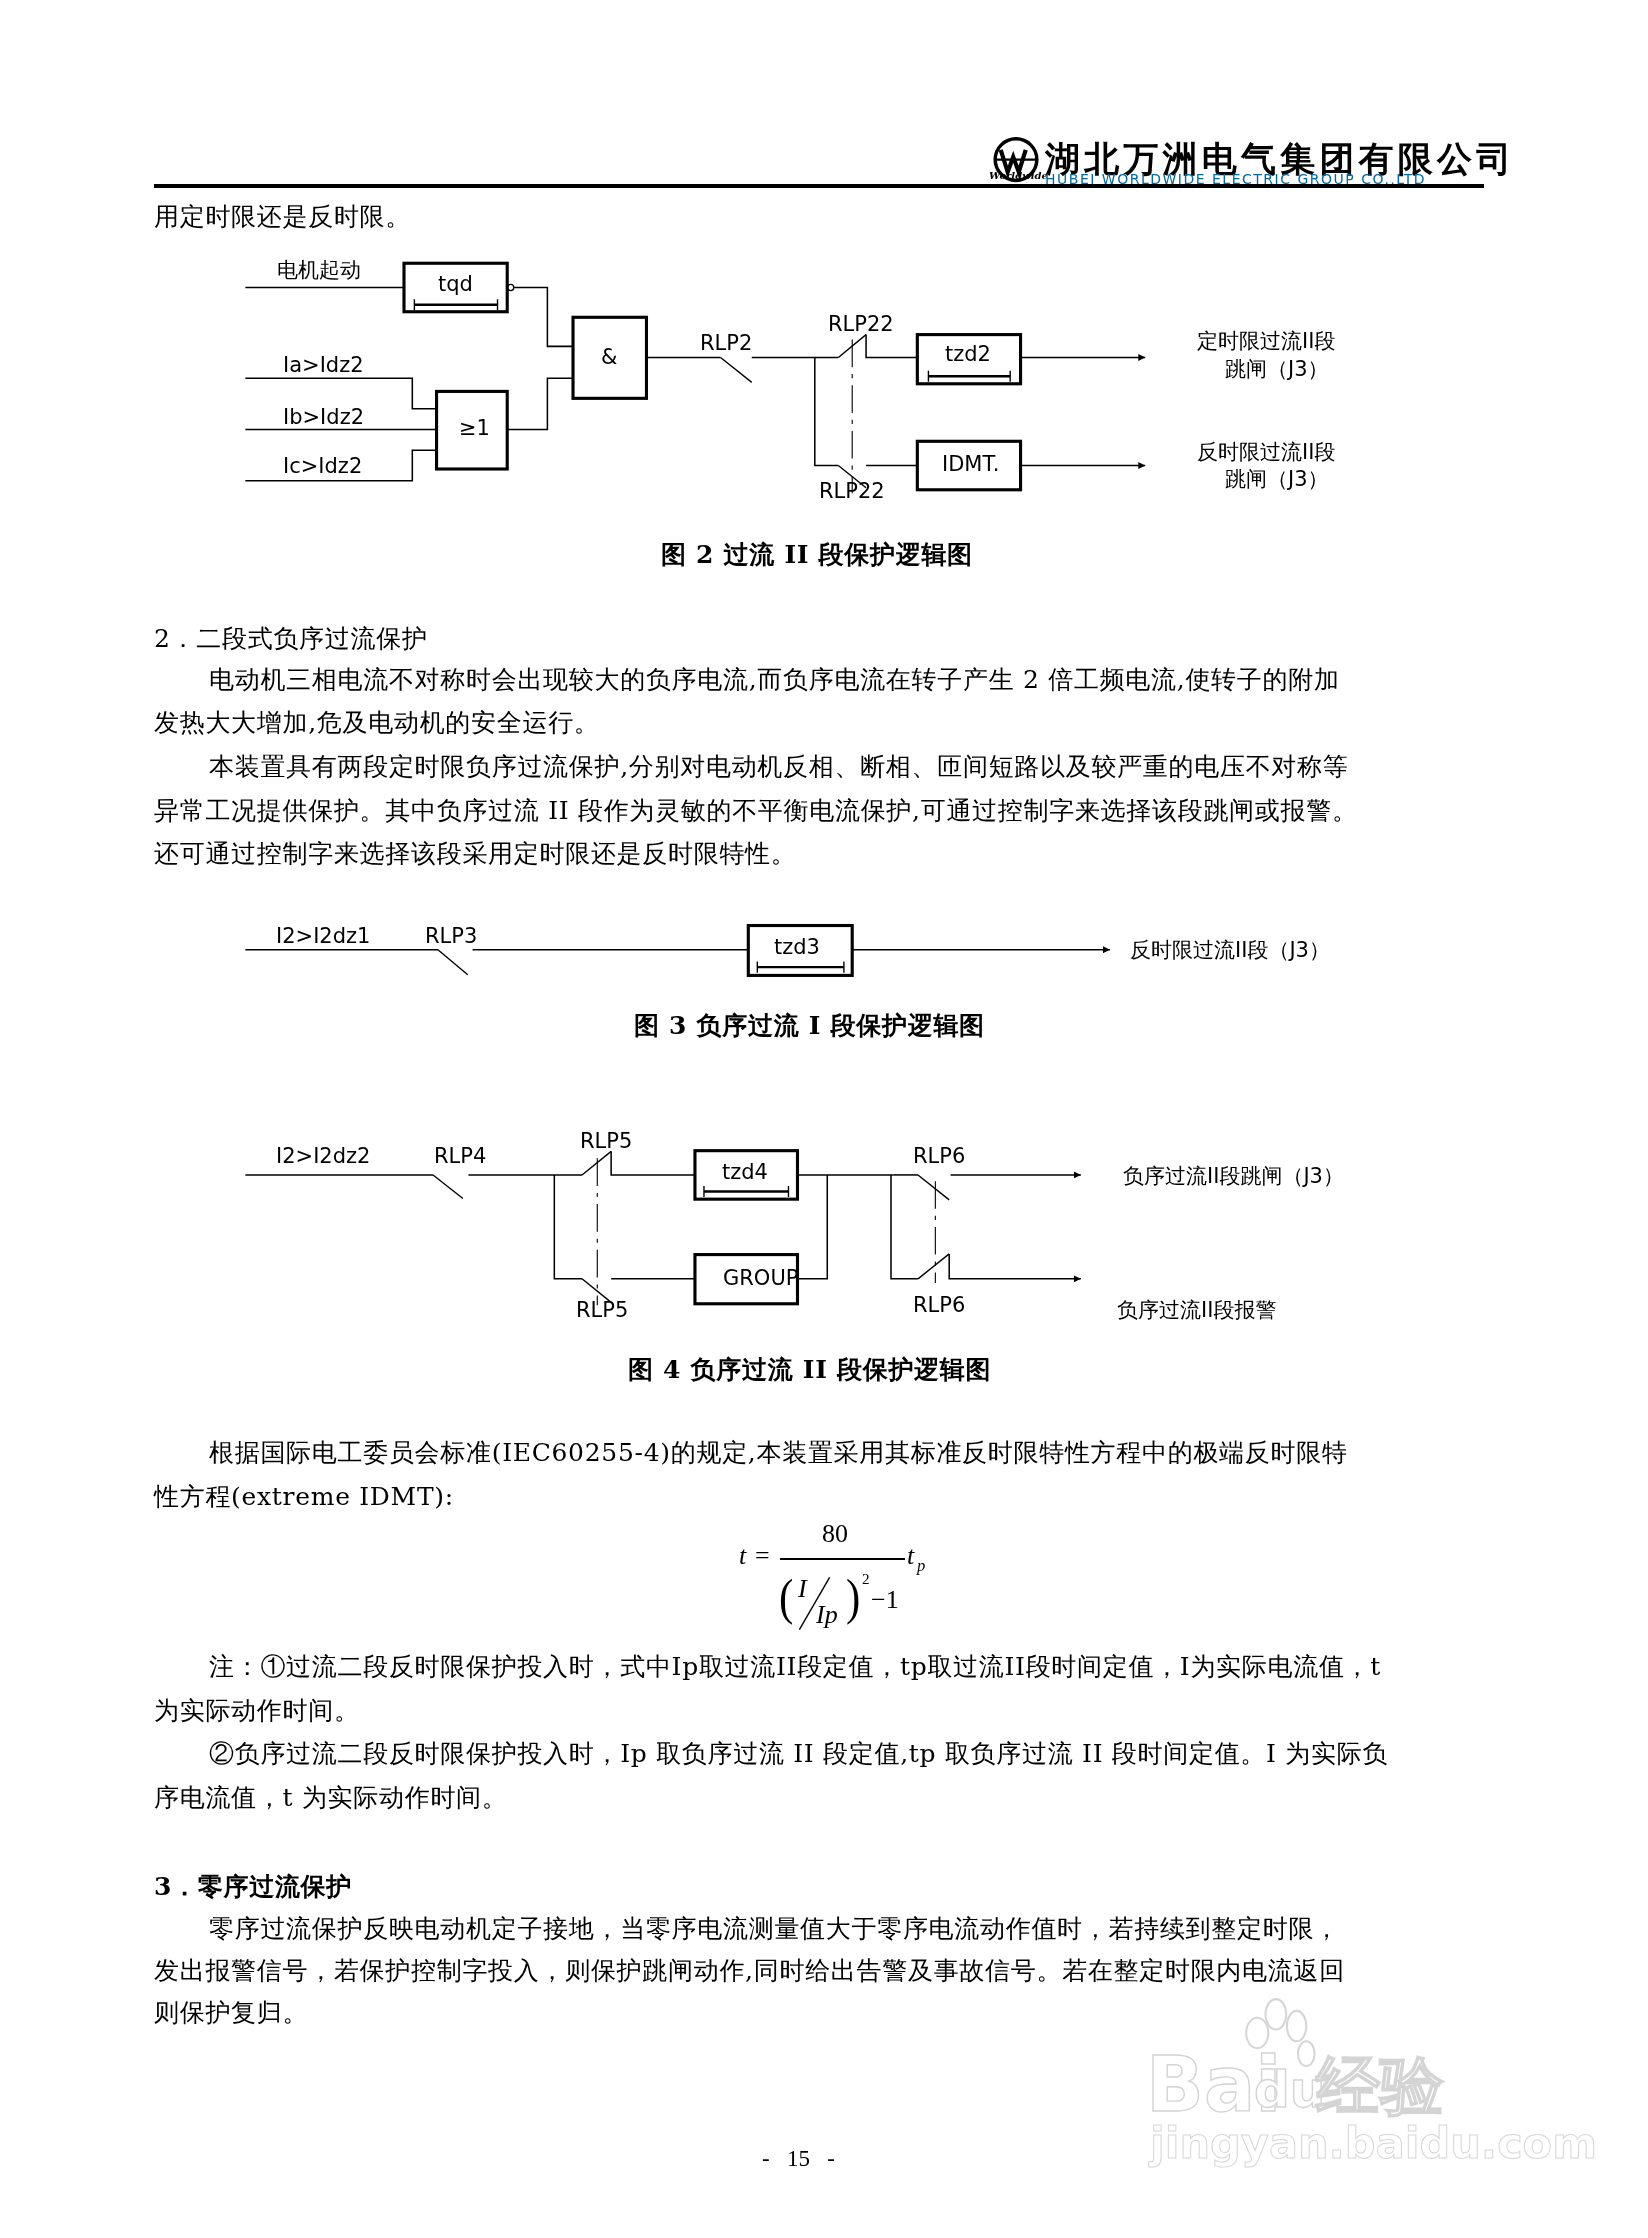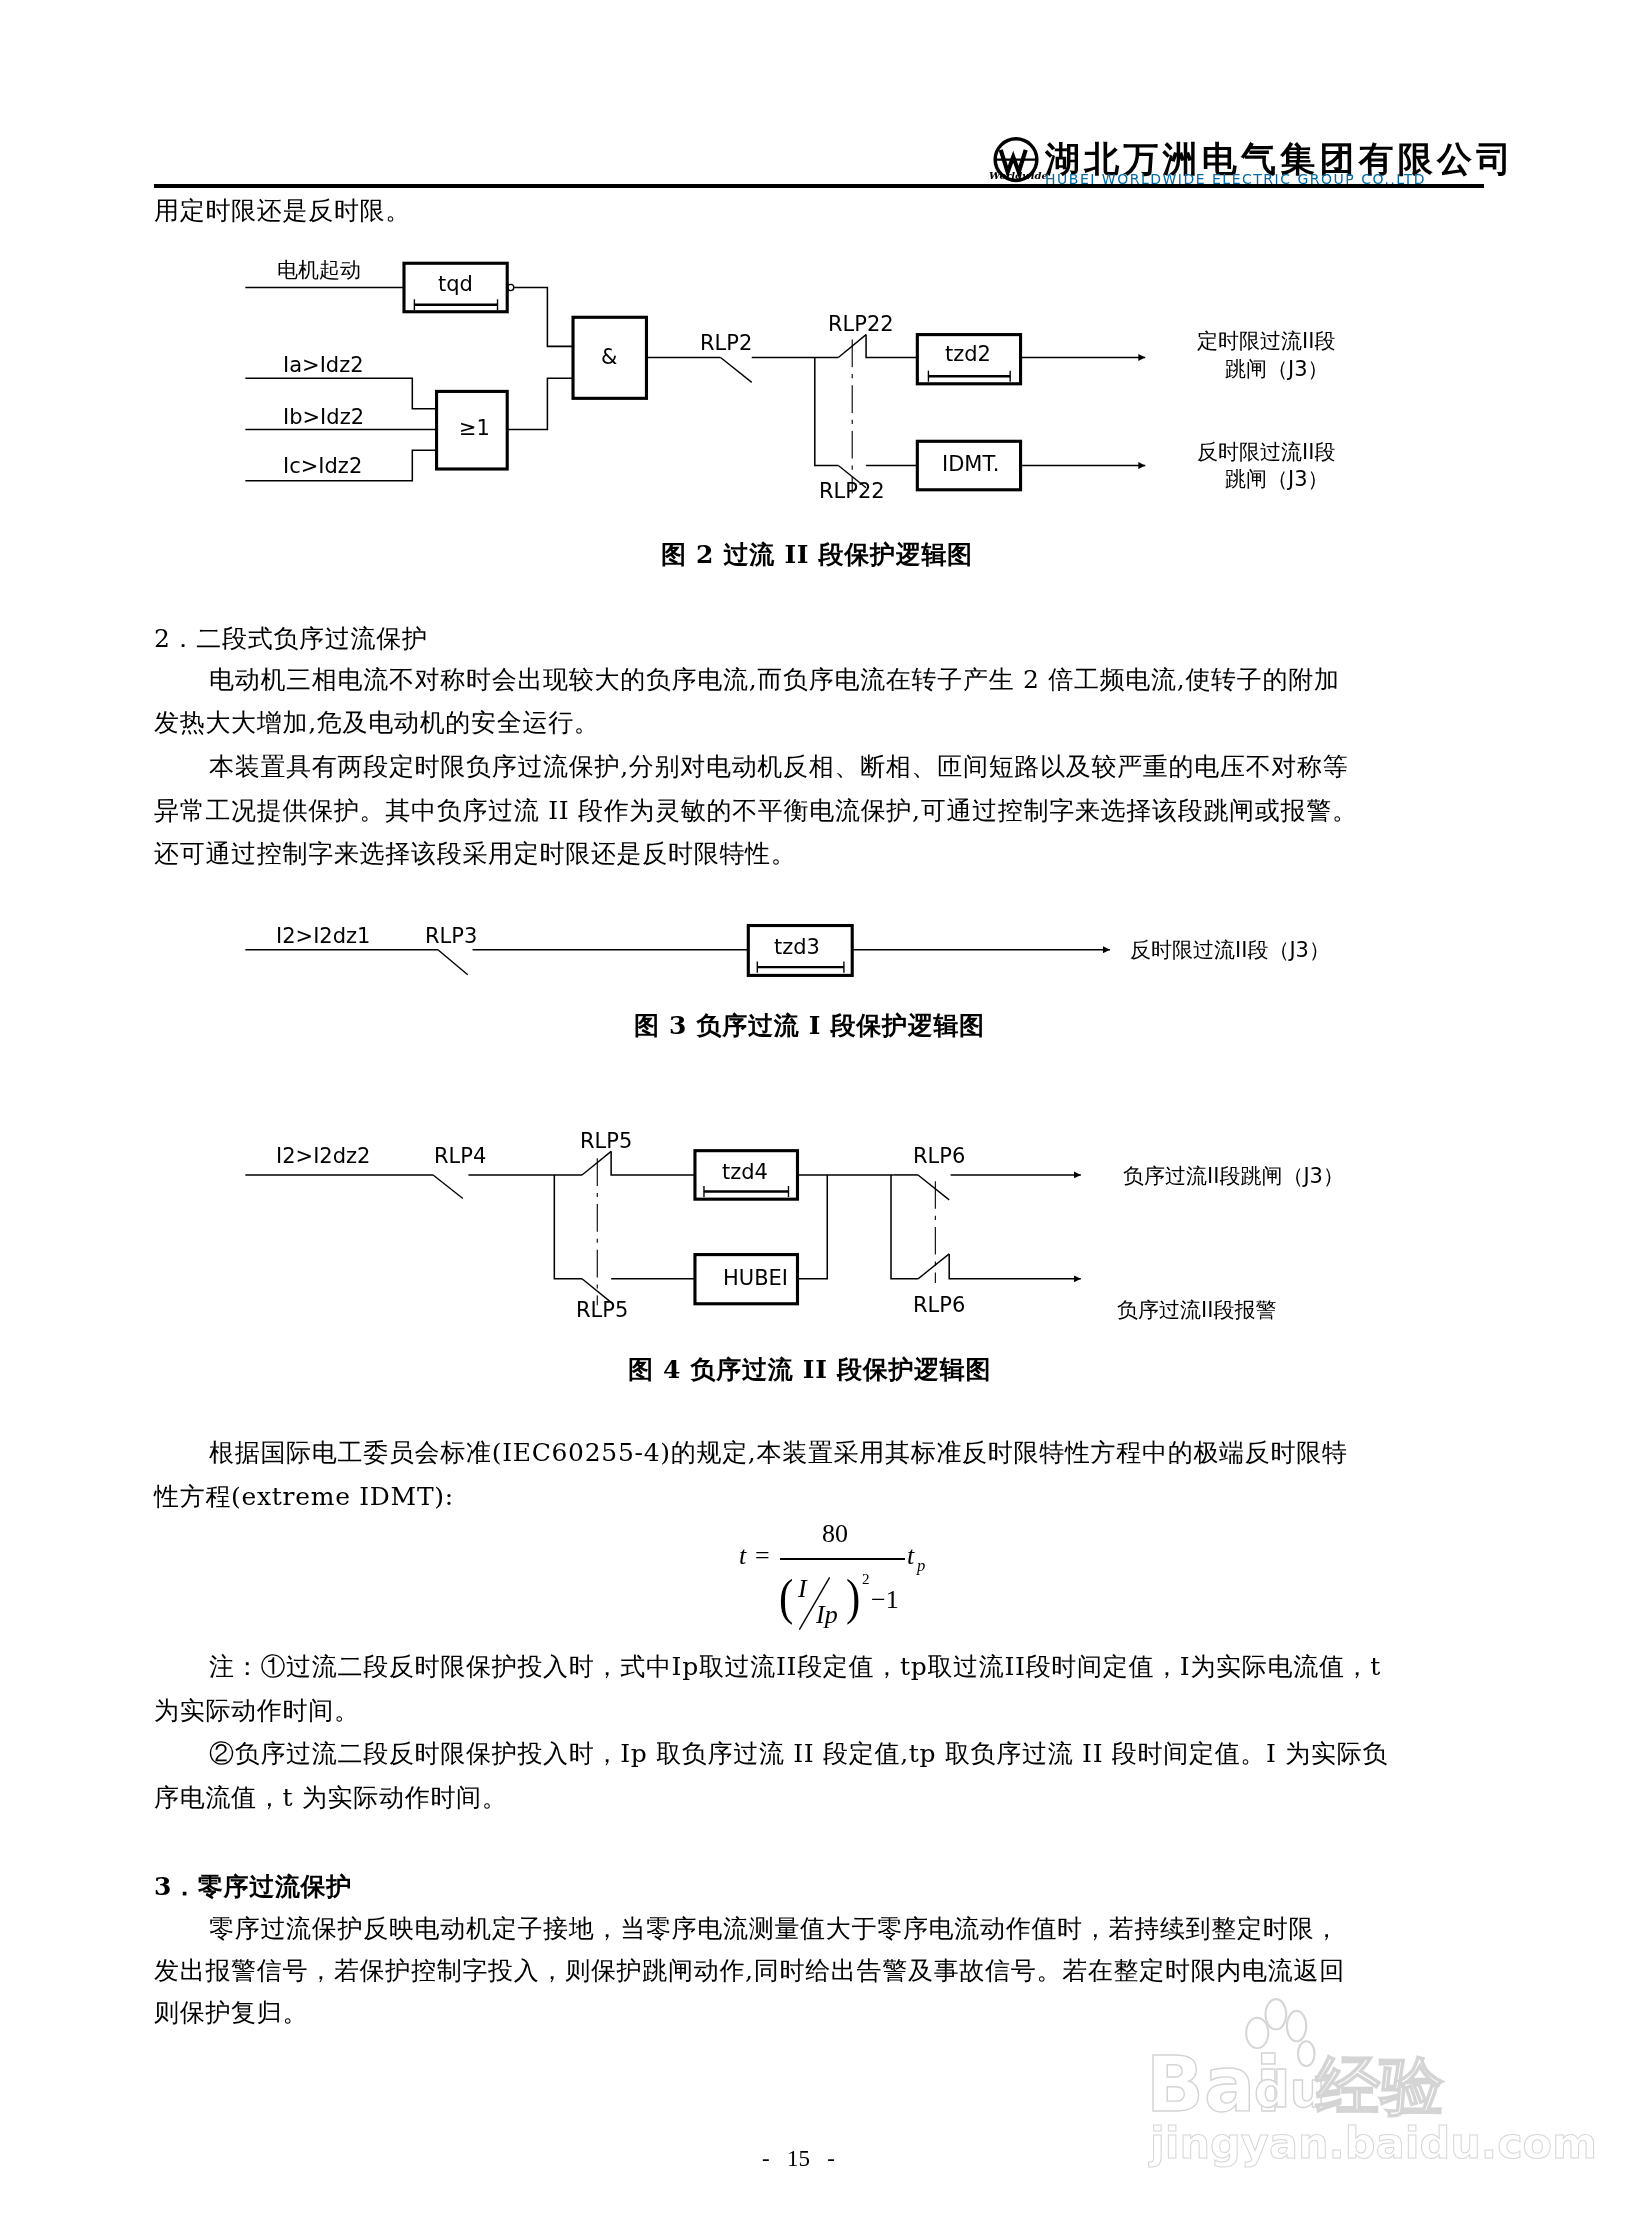--- a/index.html
+++ b/index.html
@@ -75,21 +75,21 @@
       <circle cx="36" cy="34" r="30" fill="none" stroke="#000" stroke-width="5"></circle>
       <path d="M14 20 L24 52 L32 30 L40 52 L50 20" fill="none" stroke="#000" stroke-width="6" stroke-linejoin="miter"></path>
       <line x1="6" y1="34" x2="66" y2="34" stroke="#000" stroke-width="3"></line>
     </svg>
     <div class="abs worldwide-small" style="left:989px; top:170px;">Worldwide</div>
     <div class="abs header-logo-cn" style="left:1045px; top:136px;">湖北万洲电气集团有限公司</div>
     <div class="abs header-logo-en" style="left:1045px; top:171px;">HUBEI WORLDWIDE ELECTRIC GROUP CO.,LTD</div>
     <div class="abs" style="left:154px; top:184px; width:1330px; height:3.5px; background:#000;"></div>
   </div>
 
-  <div class="abs body-text" style="left:154px; top:197px;text-align:center;">用定时限还是反时限。</div>
+  <div class="abs body-text" style="left:154px; top:203px;text-align:center;">用定时限还是反时限。</div>
 
   <svg id="diagrams" width="1649" height="2239" viewBox="0 0 2380 3232">
     <defs>
       <marker id="arrow" viewBox="0 0 10 10" refX="10" refY="5" markerWidth="10" markerHeight="10" orient="auto" markerUnits="userSpaceOnUse">
         <path d="M0,0 L10,5 L0,10 z" fill="#000"></path>
       </marker>
     </defs>
 
     <g stroke="#000" fill="none" stroke-width="2.2">
 
@@ -226,21 +226,21 @@
     <div class="abs diagram-label" style="left:1130px; top:936px;">反时限过流II段（J3）</div>
     <div class="abs caption" style="left:634px; top:1009px;">图 3  负序过流 I 段保护逻辑图</div>
   </div>
 
   <div>
     <div class="abs diagram-label" style="left:276px; top:1144px;">I2&gt;I2dz2</div>
     <div class="abs diagram-label" style="left:434px; top:1144px;">RLP4</div>
     <div class="abs diagram-label" style="left:580px; top:1129px;">RLP5</div>
     <div class="abs diagram-label" style="left:576px; top:1298px;">RLP5</div>
     <div class="abs diagram-label" style="left:722px; top:1160px;">tzd4</div>
-    <div class="abs diagram-label" style="left:723px; top:1266px;">HUBEI</div>
+    <div class="abs diagram-label" style="left:723px; top:1266px;">GROUP</div>
     <div class="abs diagram-label" style="left:913px; top:1144px;">RLP6</div>
     <div class="abs diagram-label" style="left:913px; top:1293px;">RLP6</div>
     <div class="abs diagram-label" style="left:1123px; top:1162px;">负序过流II段跳闸（J3）</div>
     <div class="abs diagram-label" style="left:1117px; top:1296px;text-align:center;">负序过流II段报警</div>
     <div class="abs caption" style="left:628px; top:1353px;">图 4  负序过流 II 段保护逻辑图</div>
   </div>
 
   <div>
     <div class="abs body-text" style="left:209px; top:1439px;">根据国际电工委员会标准(IEC60255-4)的规定,本装置采用其标准反时限特性方程中的极端反时限特</div>
     <div class="abs body-text" style="left:154px; top:1483px;">性方程(extreme IDMT):</div>

